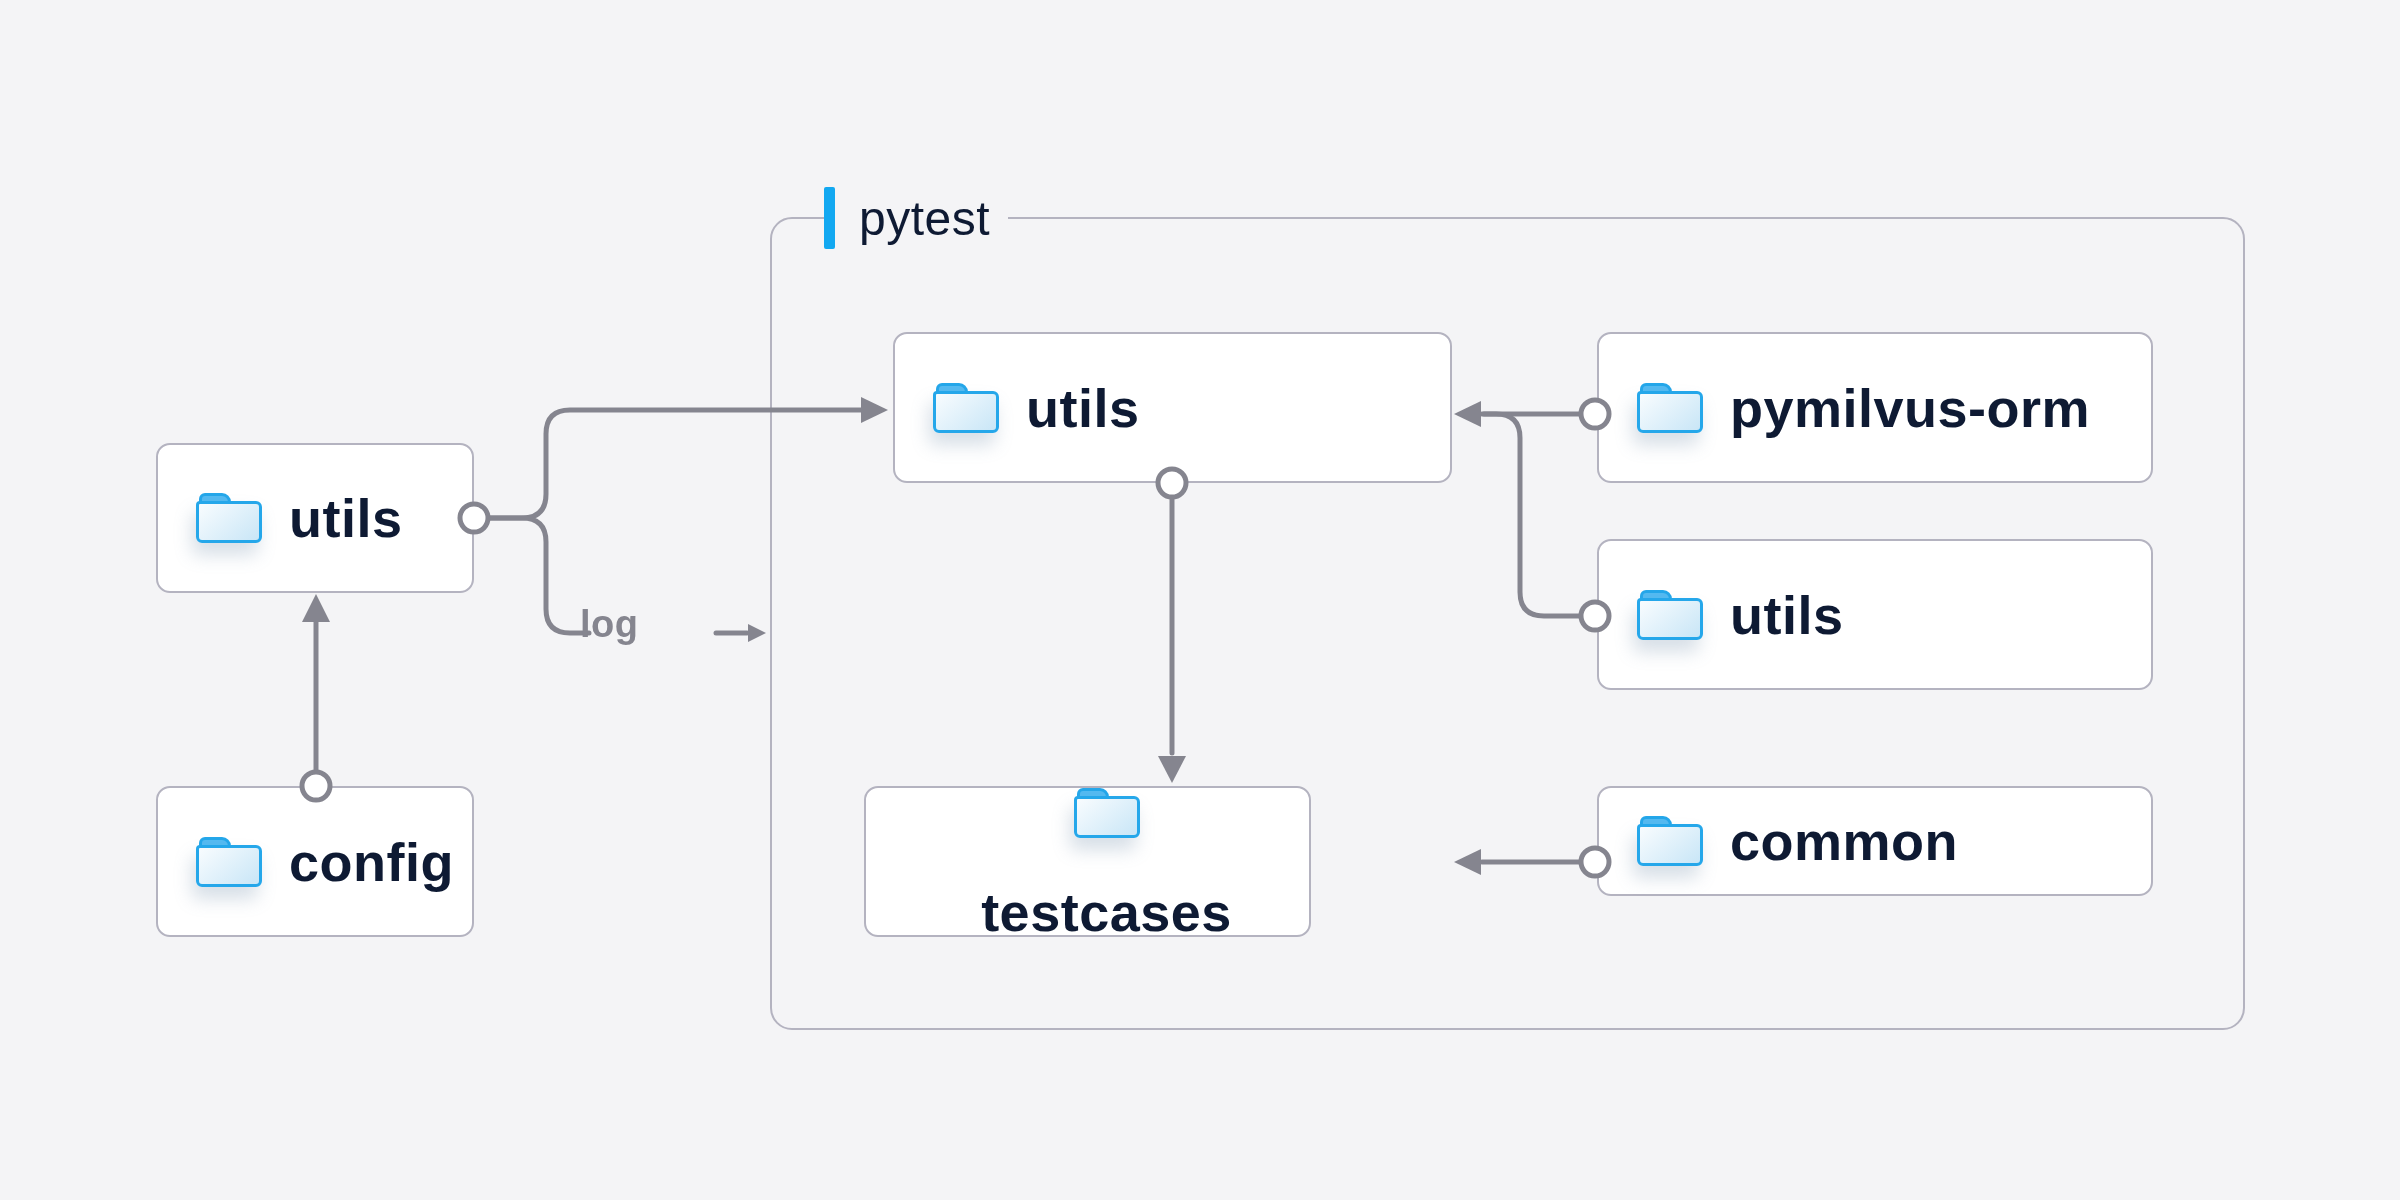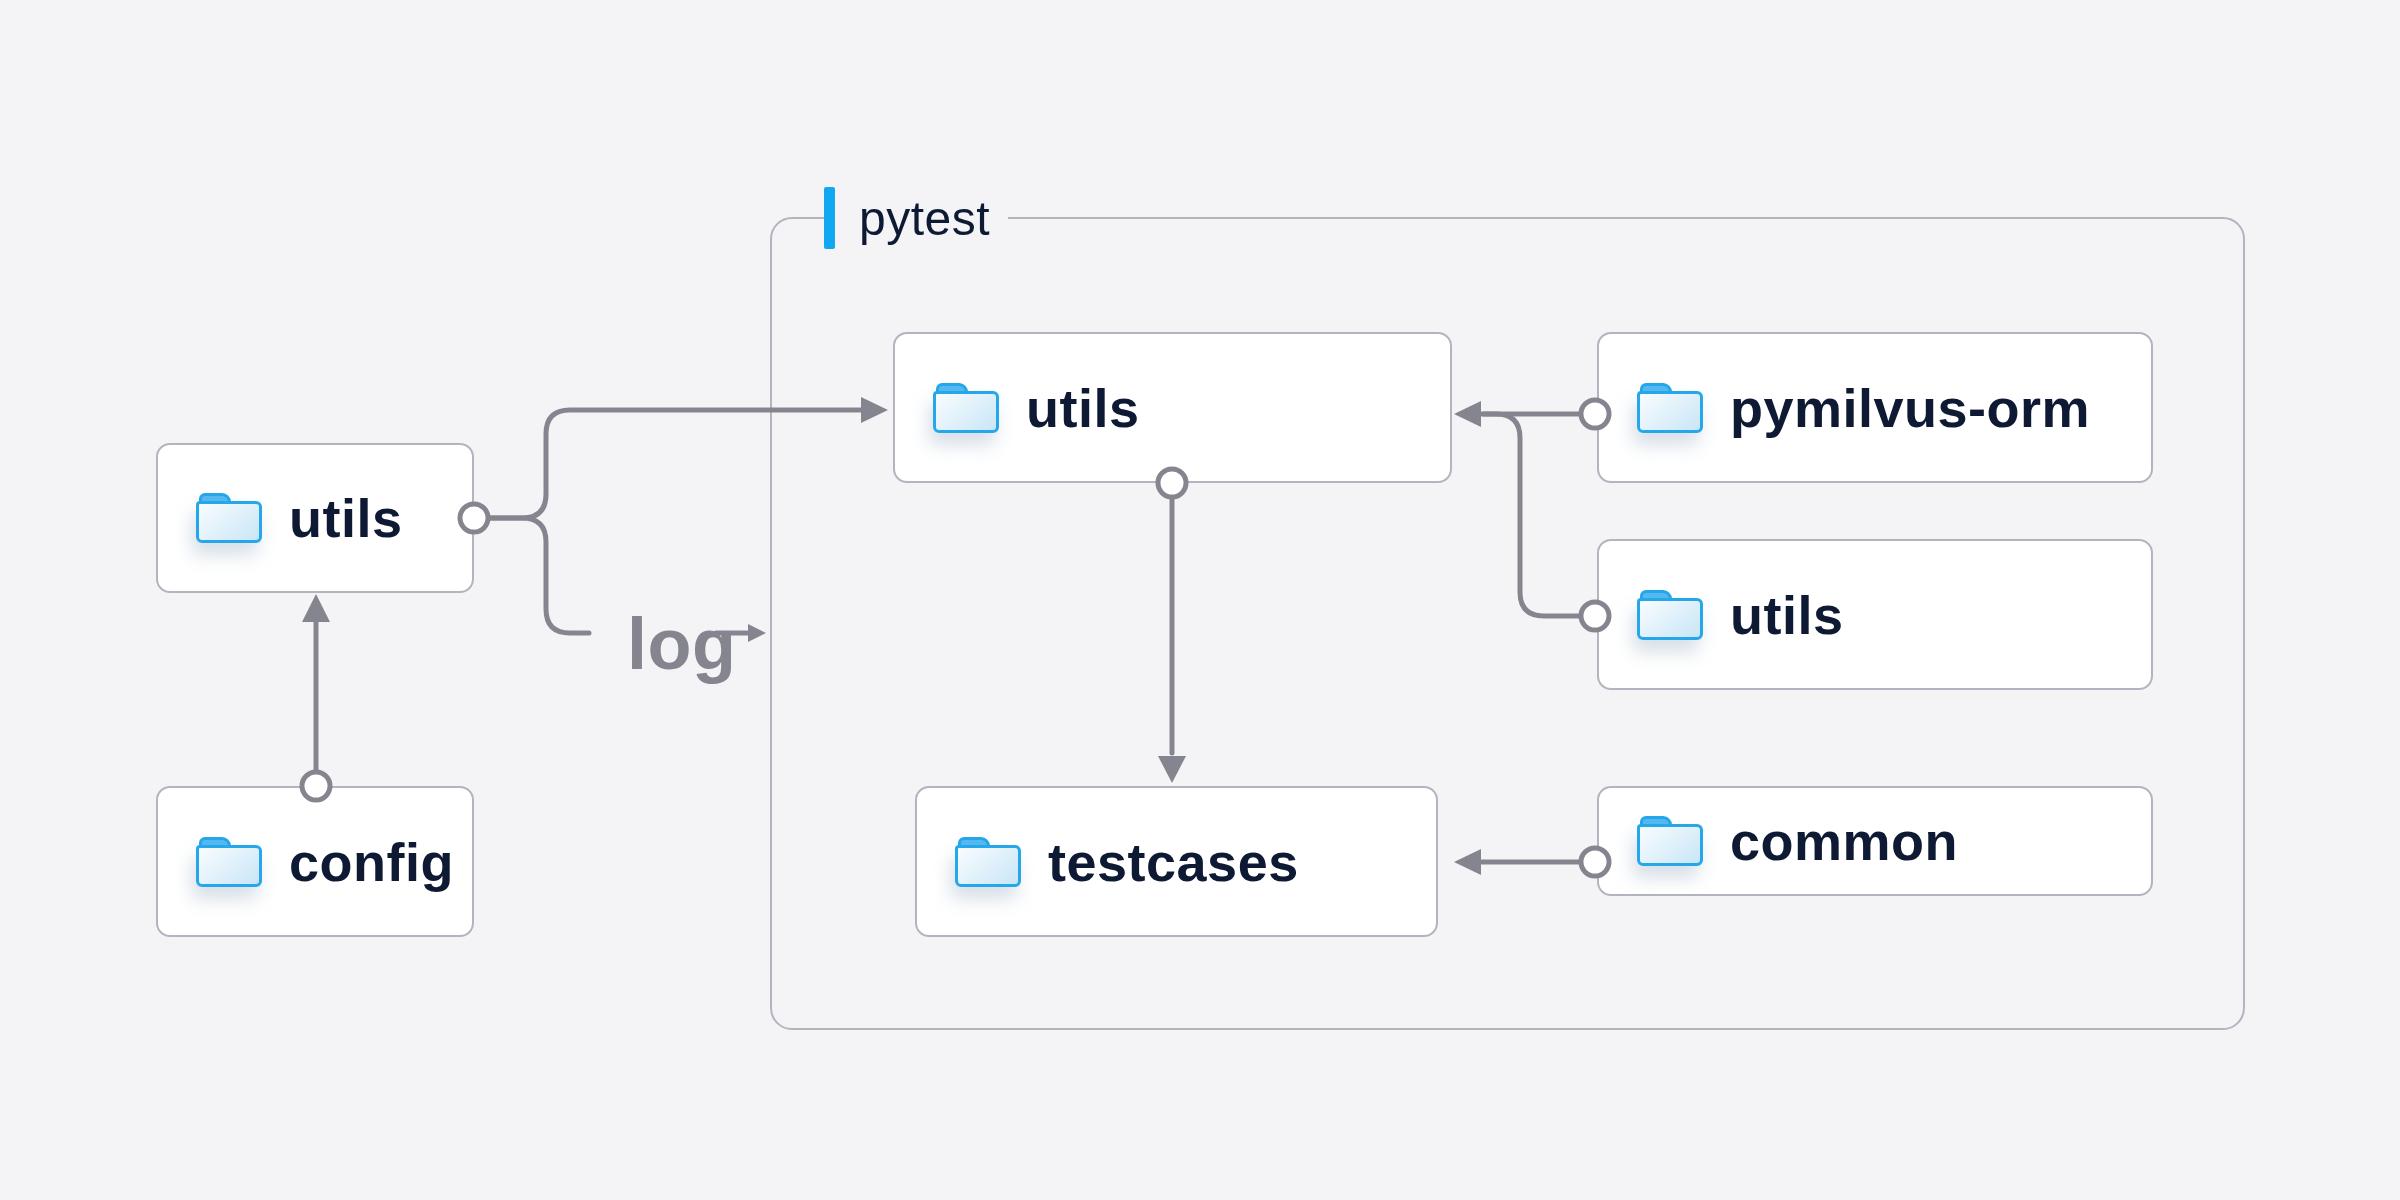--- a/index.html
+++ b/index.html
@@ -105,35 +105,35 @@
   .edges {
     position: absolute;
     left: 0;
     top: 0;
     z-index: 5;
     pointer-events: none;
   }
   
   .edge-label {
     position: absolute;
-    left: 627px;
+    left: 580px;
     top: 603px;
     z-index: 6;
-    font-size: 72px;
+    font-size: 38px;
     font-weight: 700;
     color: #85858f;
     letter-spacing: 0.5px;
   }
   
   .n-utils      { left: 156px;  top: 443px; width: 318px; height: 150px; }
   .n-config     { left: 156px;  top: 786px; width: 318px; height: 151px; }
   .n-base       { left: 893px;  top: 332px; width: 559px; height: 151px; }
   .n-pymilvus   { left: 1597px; top: 332px; width: 556px; height: 151px; text-align: right; }
   .n-check      { left: 1597px; top: 539px; width: 556px; height: 151px; }
-  .n-testcases  { left: 915px;  top: 786px; width: 523px; height: 151px; }
+  .n-testcases  { left: 864px;  top: 786px; width: 447px; height: 151px; flex-direction: column; }
   .n-common     { left: 1597px; top: 786px; width: 556px; height: 110px; }
 </style>
 </head>
 <body>
 
 <div class="canvas">
 
   <div class="group">
     <div class="group-label">
       <span class="accent-bar"></span>

